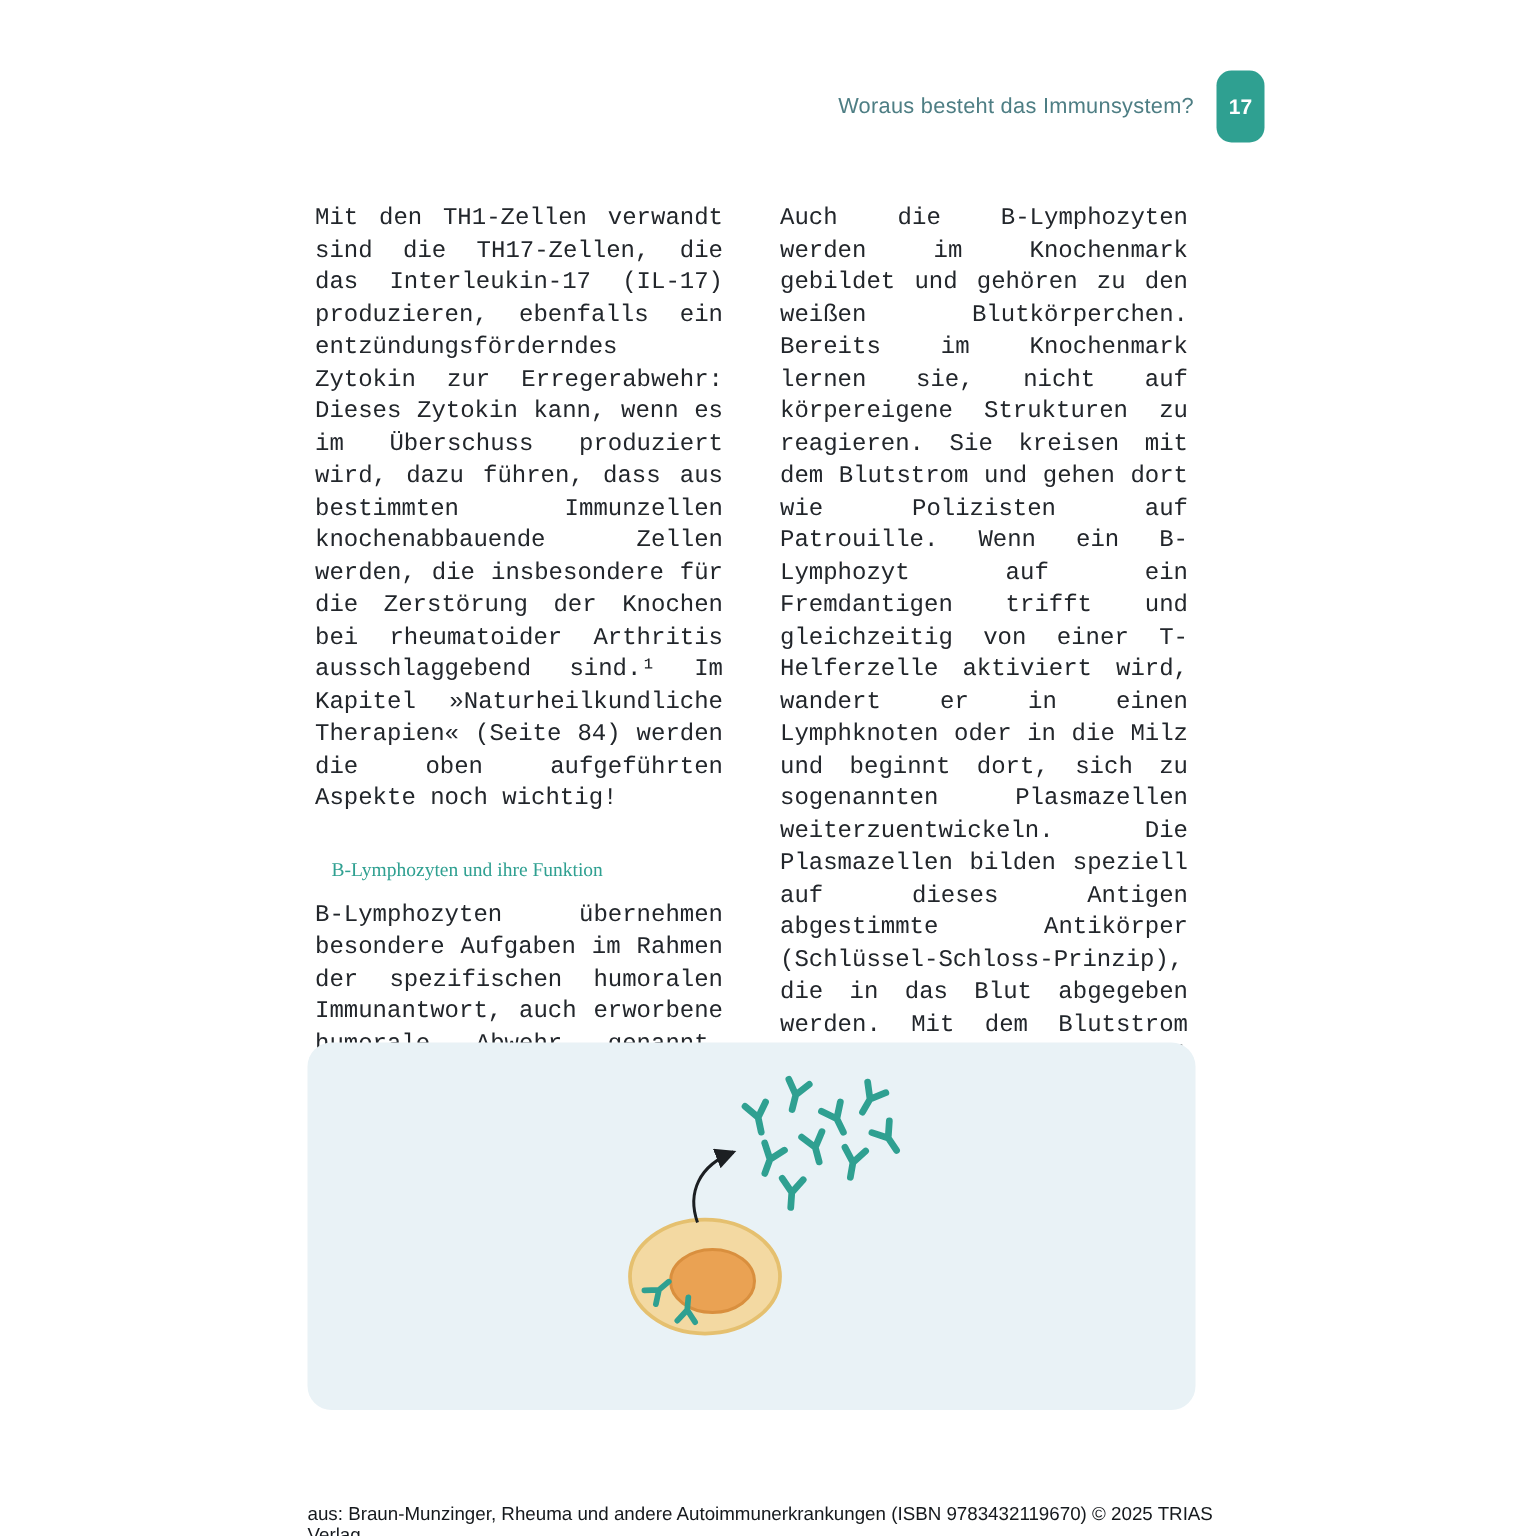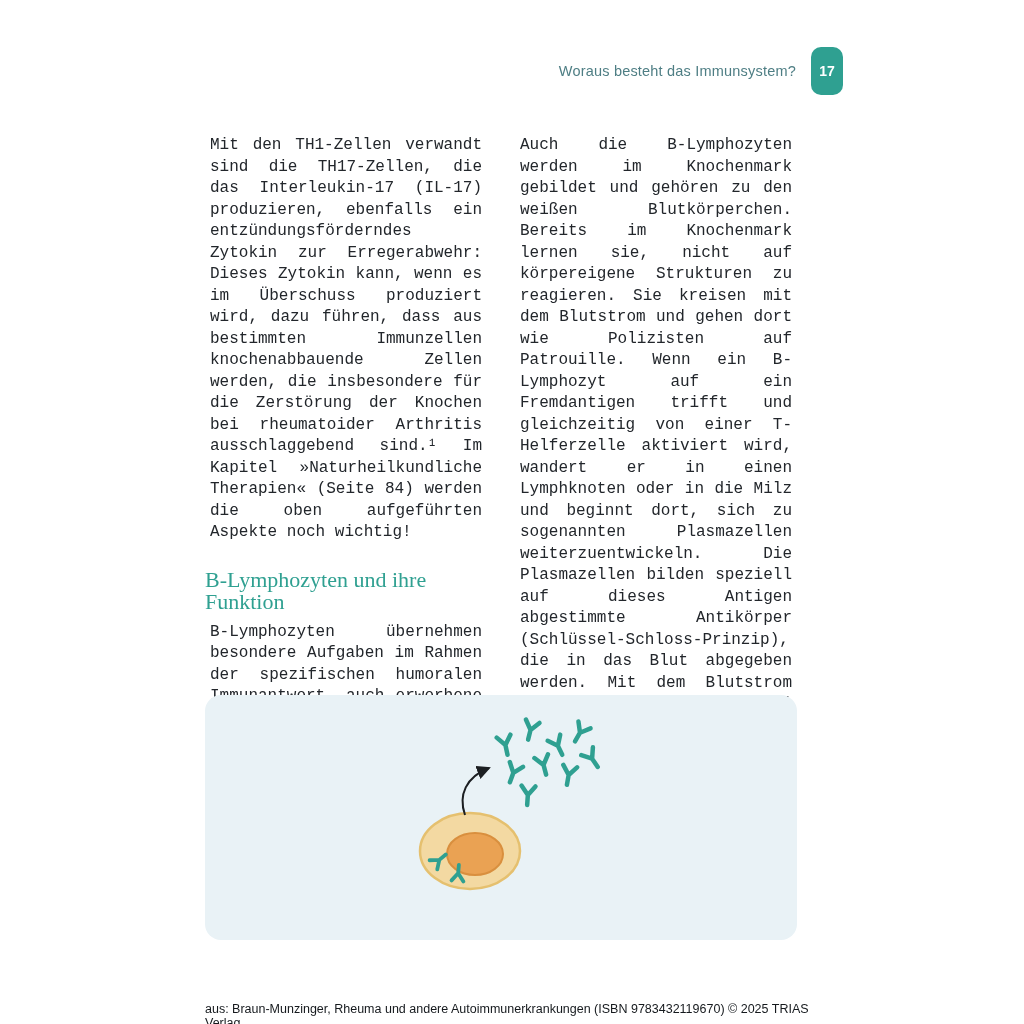--- a/index.html
+++ b/index.html
@@ -26,21 +26,21 @@
   .columns {
     position:absolute; top:130px; left:205px; width:592px;
     display:flex; gap:28px;
   }
   .col {
     width:282px; font-size:16px; line-height:21.5px;
     text-align:justify; hyphens:auto; -webkit-hyphens:auto; overflow-wrap:break-word;
   }
   .col p { margin:5px;font-family:Liberation Mono, monospace; }
   .section-heading {
-    margin:25px 0 9px; font-size:22px; font-weight:normal;
+    margin:25px 16px 9px; font-size:13px; font-weight:normal;
     color:var(--teal, #2fa091); text-align:left; line-height:22px;
   }
   .callout {
     margin-top:14px; color:var(--red, #c23b52); text-align:right;
   }
   .callout-icon { display:inline-block; vertical-align:-1px; margin-right:6px; }
   .figure {
     position:absolute; top:695px; left:205px; width:592px;
     display:flex; gap:8px;
   }

